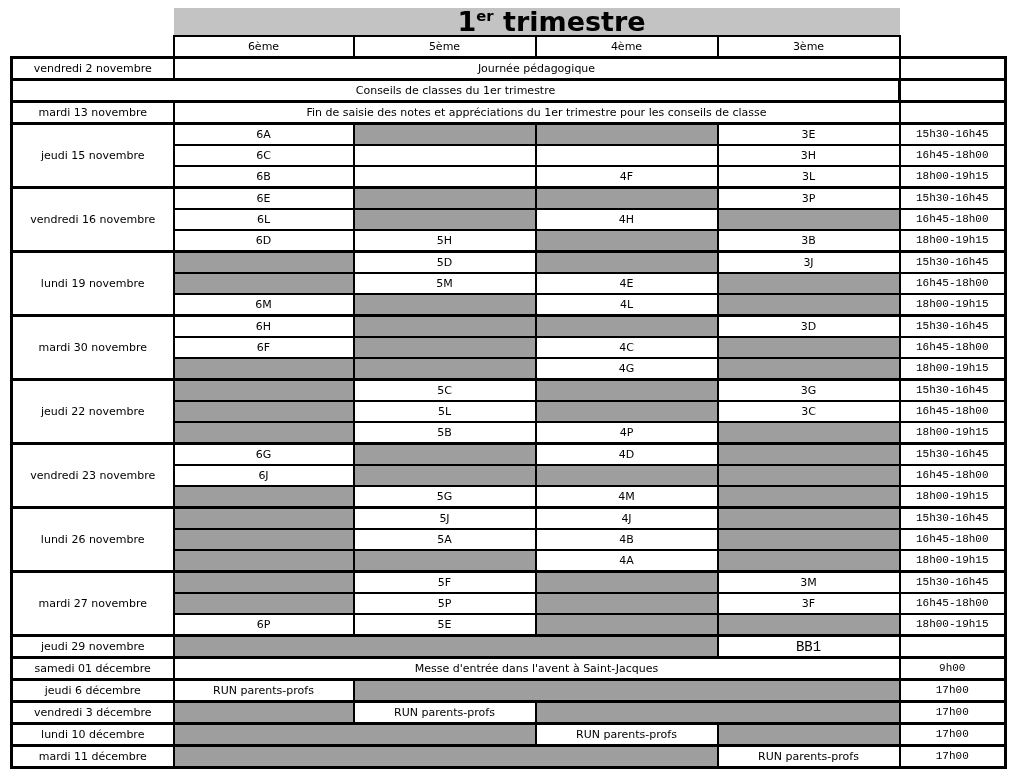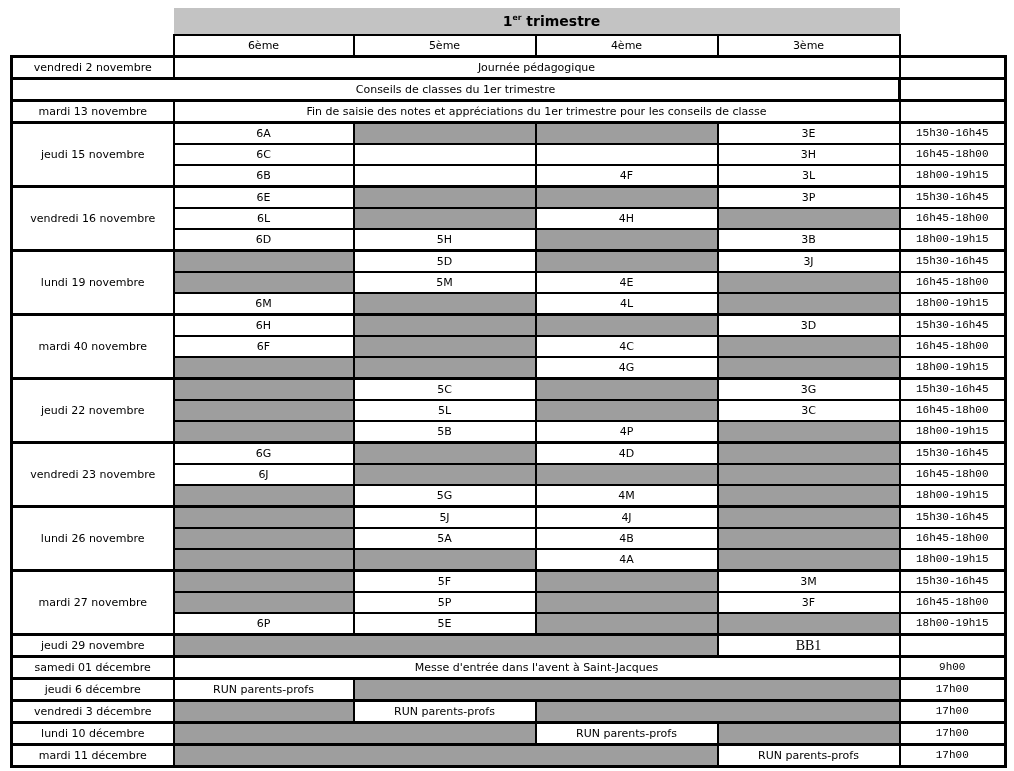--- a/index.html
+++ b/index.html
@@ -24,36 +24,36 @@
     vertical-align:middle;
     padding:0 2px;
     overflow:hidden;
     white-space:nowrap;
   }
   td.nob{ border:none; background:#fff; }
   .titlebar{
     border:none;
     background:var(--title-bg,#c3c3c3);
     font-weight:bold;
-    font-size:14px;
+    font-size:27px;
     height:26px;
     padding-left:32px;
   }
   .titlebar sup{ font-size:0.55em; }
   tr.group-start td{ border-top-width:3px; }
   tr.footer td{ border-top-width:3px; border-bottom-width:3px; }
   .banner-row td{ border-width:3px; }
   .banner{ font-weight:normal; }
   .date{ border-left-width:3px; }
   .banner{ border-left-width:3px; }
   .time{ border-right-width:3px;font-family:Liberation Mono, monospace; }
   .shaded{ background:var(--shaded,#9e9e9e); }
   .bb1{
     font-size:14px;
-    font-family:Liberation Serif, serif;
+    font-family:Liberation Mono, monospace;
   }
 </style>
 </head>
 <body>
 
 <div class="sheet">
   <table id="schedule">
     <colgroup>
       <col style="width:162px">
       <col style="width:180px">
@@ -150,21 +150,21 @@
           <td class="time">16h45-18h00</td>
         </tr>
         <tr>
           <td>6M</td>
           <td class="shaded"></td>
           <td>4L</td>
           <td class="shaded"></td>
           <td class="time">18h00-19h15</td>
         </tr>
         <tr class="group-start">
-          <td class="date" rowspan="3">mardi 40 novembre</td>
+          <td class="date" rowspan="3">mardi 30 novembre</td>
           <td>6H</td>
           <td class="shaded"></td>
           <td class="shaded"></td>
           <td>3D</td>
           <td class="time">15h30-16h45</td>
         </tr>
         <tr>
           <td>6F</td>
           <td class="shaded"></td>
           <td>4C</td>

